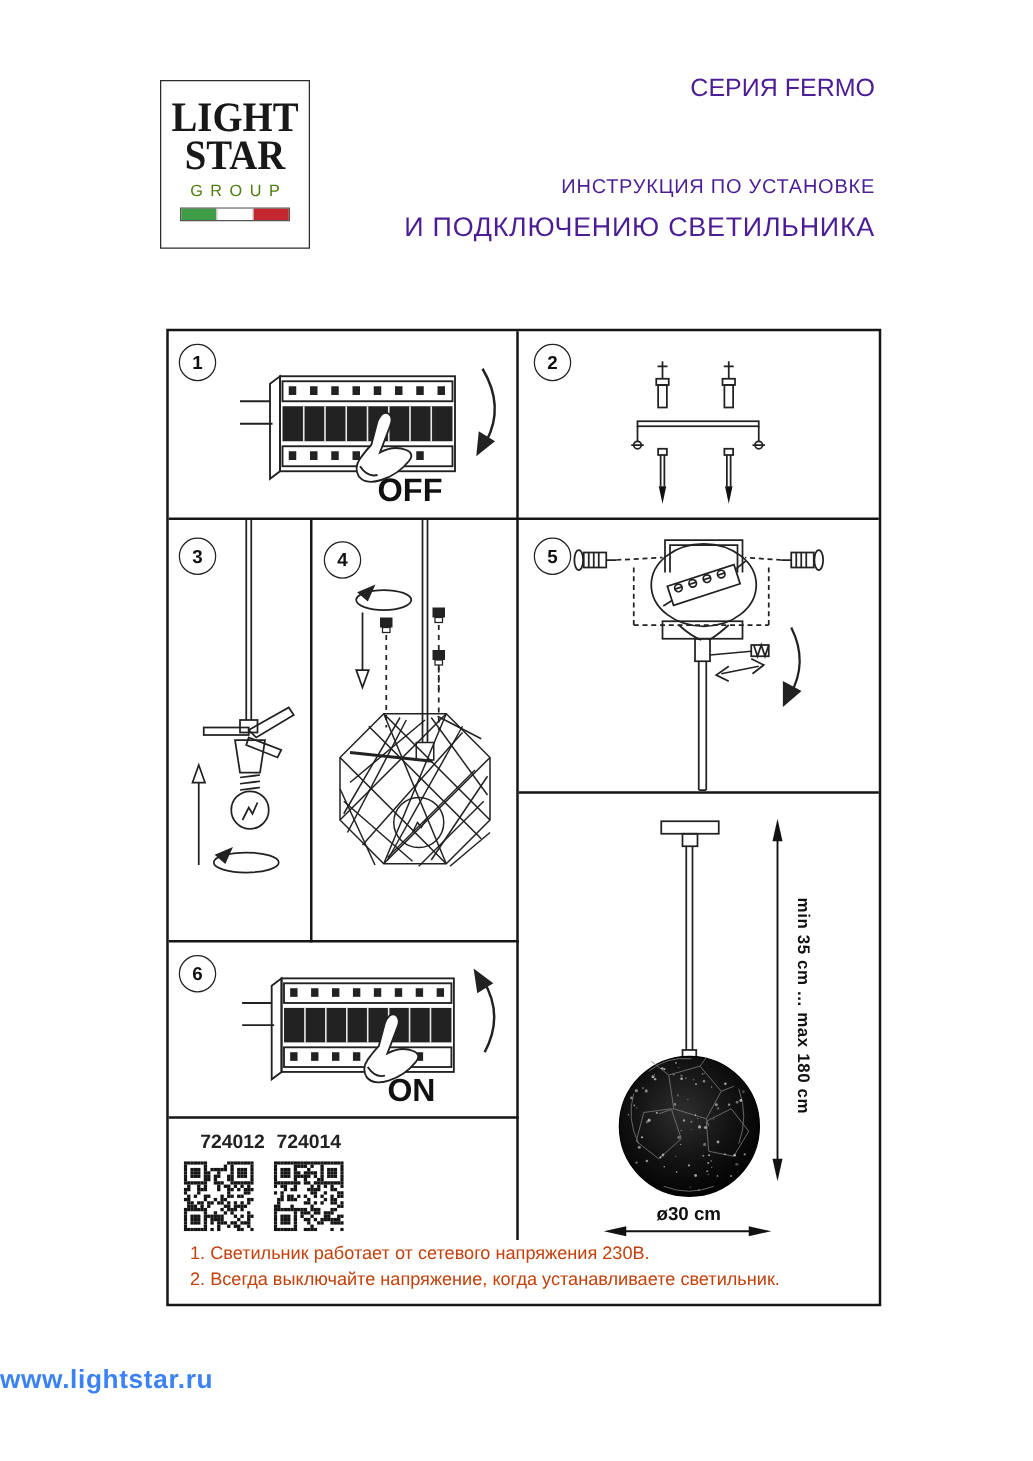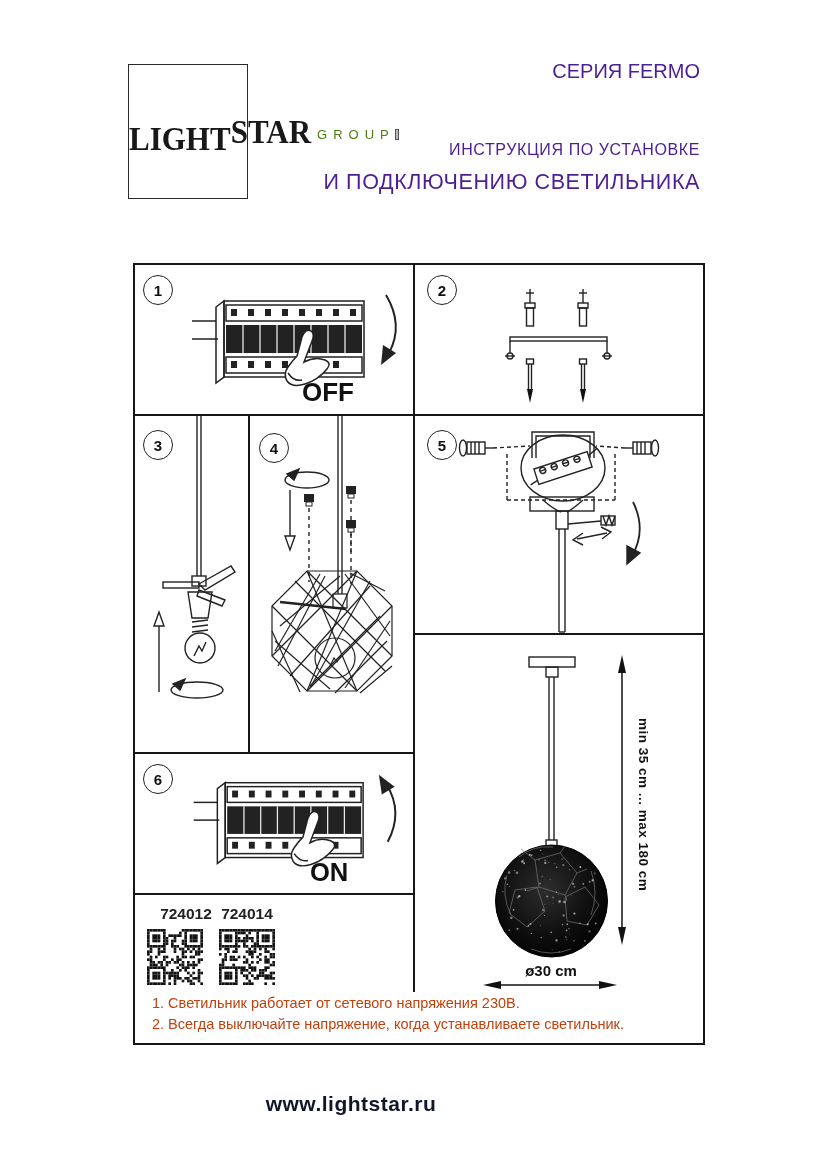--- a/index.html
+++ b/index.html
@@ -2,21 +2,21 @@
 <html><head>
 <meta charset="utf-8">
 <style>
   html,body{margin:0;padding:0;background:#e8e8e8;}
   .page{position:relative;width:826px;height:1169px;background:#ffffff;margin:0 auto;
         font-family:"Liberation Sans",sans-serif;color:#1a1a1a;overflow:hidden;}
   .abs{position:absolute;}
 
   
   .logo-box{left:128px;top:64px;width:118px;height:133px;border:1.5px solid #2a2a2a;
-            display:flex;flex-direction:row;align-items:center;justify-content:flex-start;}
+            display:flex;flex-direction:column;align-items:center;justify-content:flex-start;}
   .logo-word{font-family:"Liberation Serif",serif;font-weight:700;font-size:31px;line-height:30px;
              letter-spacing:0px;color:#181818;transform:scaleY(1.08);}
   .logo-word.first{margin-top:14px;}
   .logo-group{font-size:13px;letter-spacing:6px;color:#4d7c0f;margin-top:6px;margin-left:6px;}
   .logo-flag{display:flex;width:86px;height:9px;border:1px solid #555;margin-top:6px;}
   .logo-flag div{flex:1;}
   .flag-green{background:#3f9c46;}
   .flag-white{background:#ffffff;border-left:1px solid #bbb;border-right:1px solid #bbb;}
   .flag-red{background:#c4272e;}
 
@@ -39,22 +39,22 @@
 
   .dim-vert-label{left:630px;top:700px;width:26px;height:210px;
                   writing-mode:vertical-rl;text-orientation:mixed;
                   display:flex;align-items:center;justify-content:center;
                   font-size:13.5px;font-weight:700;letter-spacing:.5px;color:#111;}
 
   .qr-label{top:905px;width:56px;text-align:center;font-size:15.5px;font-weight:700;color:#222;}
   .qr{position:absolute;top:929px;width:56px;height:56px;}
 
   .notes{left:152px;top:993px;font-size:14.5px;line-height:21px;color:#c2410c;}
-  .footer{left:0;top:1092px;width:702px;text-align:center;font-size:21px;font-weight:700;
-          letter-spacing:.5px;color:#0f172a;}
+  .footer{left:0;top:1092px;width:702px;text-align:left;font-size:21px;font-weight:700;
+          letter-spacing:.5px;color:#3b82f6;}
 </style>
 </head>
 <body>
 
 <div class="page">
 
   <div class="abs logo-box">
     <div class="logo-word first">LIGHT</div>
     <div class="logo-word">STAR</div>
     <div class="logo-group">GROUP</div>

